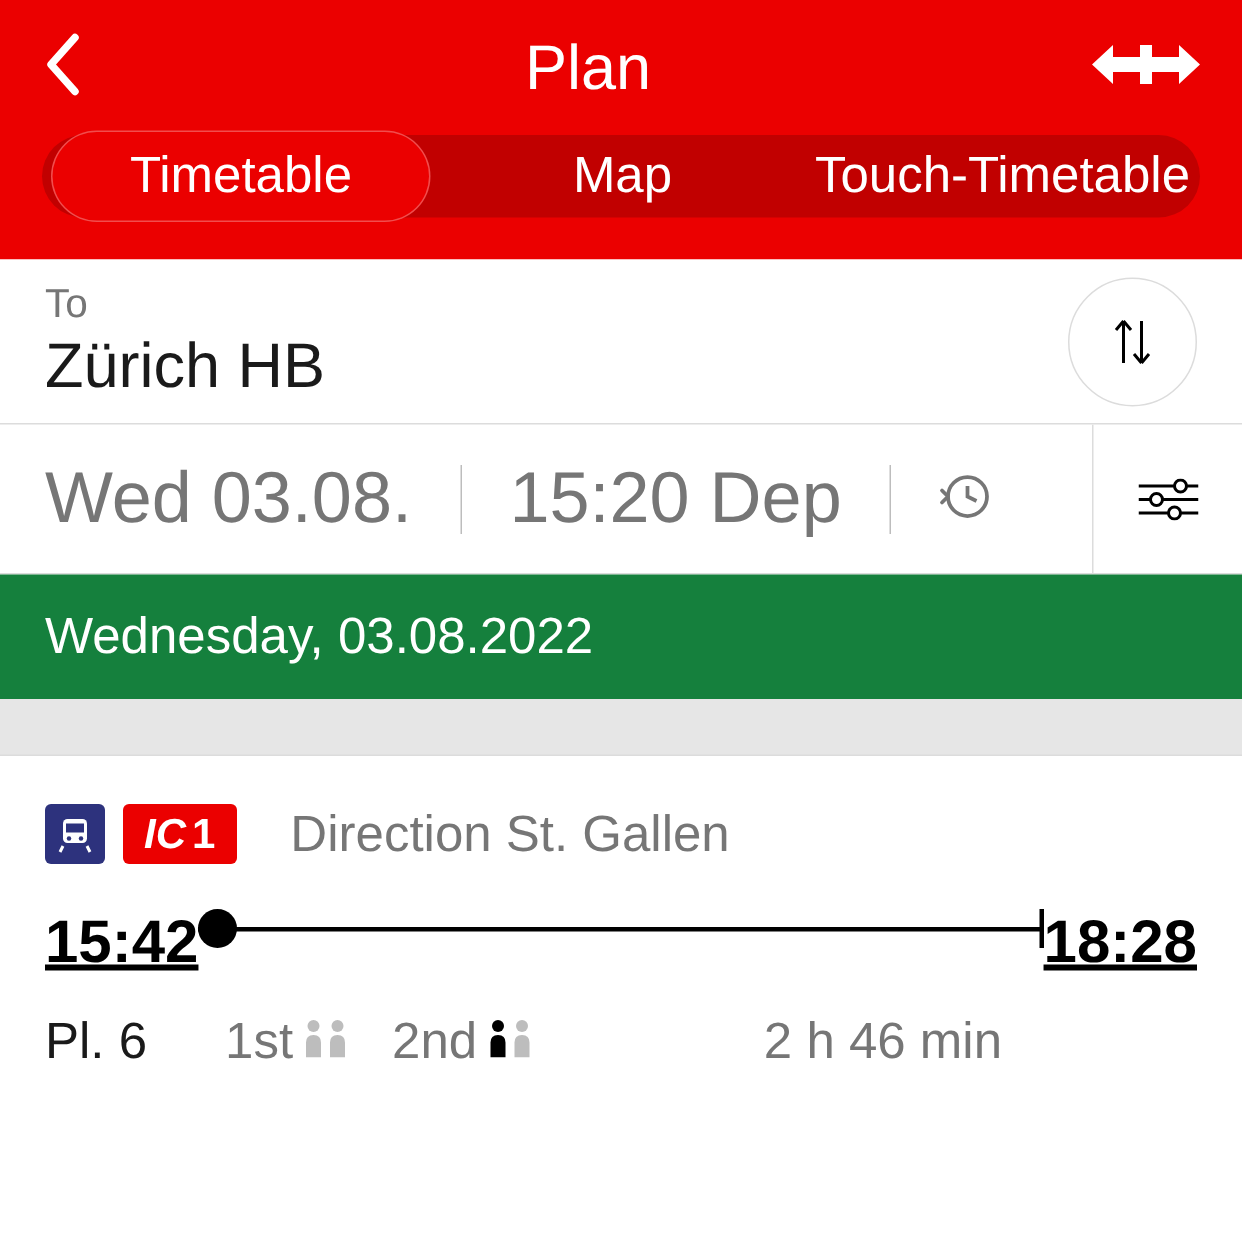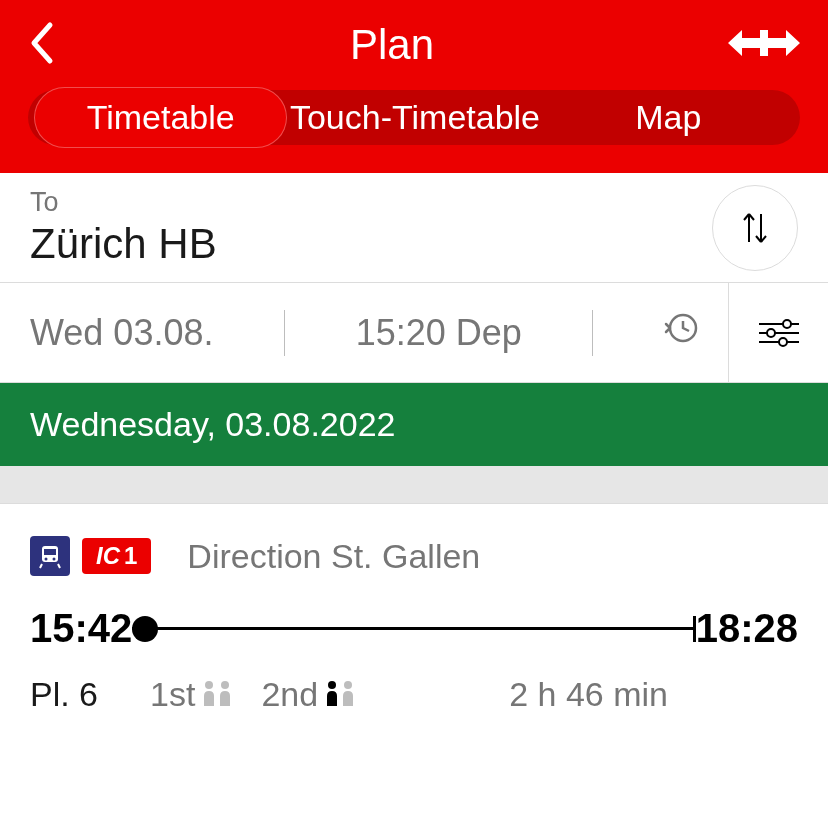--- a/index.html
+++ b/index.html
@@ -96,24 +96,23 @@
       align-items: center;
       border-bottom: 1px solid #dcdcdc;
       height: 100px;
     }
     .datetime-left {
       flex: 1;
       display: flex;
       align-items: center;
       padding: 0 30px;
       gap: 32px;
-      font-size: 36px;
+      font-size: 48px;
       color: #767676;
       font-weight: 300;
-      justify-content: space-between;
     }
     .dt-divider {
       width: 1px;
       height: 46px;
       background: #bdbdbd;
     }
     .history-icon svg { width: 34px; height: 34px; }
     .filter-area {
       width: 100px;
       border-left: 1px solid #dcdcdc;
@@ -154,39 +153,40 @@
       display: flex;
       align-items: center;
       justify-content: center;
     }
     .train-icon svg { width: 28px; height: 28px; }
     .ic-badge {
       background: #eb0000;
       color: #fff;
       padding: 4px 14px;
       border-radius: 4px;
-      font-size: 24px;
+      font-size: 28px;
       font-weight: 700;
       font-style: italic;
       display: flex;
       align-items: center;
       gap: 4px;
     }
     .ic-badge .ic-num { font-style: normal; font-weight: 600; }
     .direction-text {
       font-size: 34px;
       color: #767676;
       font-weight: 300;
       margin-left: 24px;
     }
 
     .journey-times {
       display: flex;
-      align-items: center;
+      align-items: flex-start;
       margin-bottom: 24px;
+      text-decoration: underline;
     }
     .time {
       font-size: 40px;
       font-weight: 700;
       color: #000;
     }
     .timeline {
       flex: 1;
       position: relative;
       height: 26px;
@@ -246,22 +246,22 @@
     </div>
     <div class="page-title">Plan</div>
     <div class="sbb-logo">
       <svg viewBox="0 0 72 30">
           <path fill="#fff" d="M0 15 L14 2 L14 10 L32 10 L32 2 L40 2 L40 10 L58 10 L58 2 L72 15 L58 28 L58 20 L40 20 L40 28 L32 28 L32 20 L14 20 L14 28 Z"></path>
         </svg>
     </div>
   </div>
   <div class="tabs">
     <div class="tab active">Timetable</div>
+    <div class="tab">Map</div>
     <div class="tab">Touch-Timetable</div>
-    <div class="tab">Map</div>
   </div>
   <div class="header-spacer"></div>
 </div>
 
 <div class="route">
   <div class="route-row">
     <div class="route-label">To</div>
     <div class="route-value">Zürich HB</div>
   </div>
   <div class="swap-btn">

